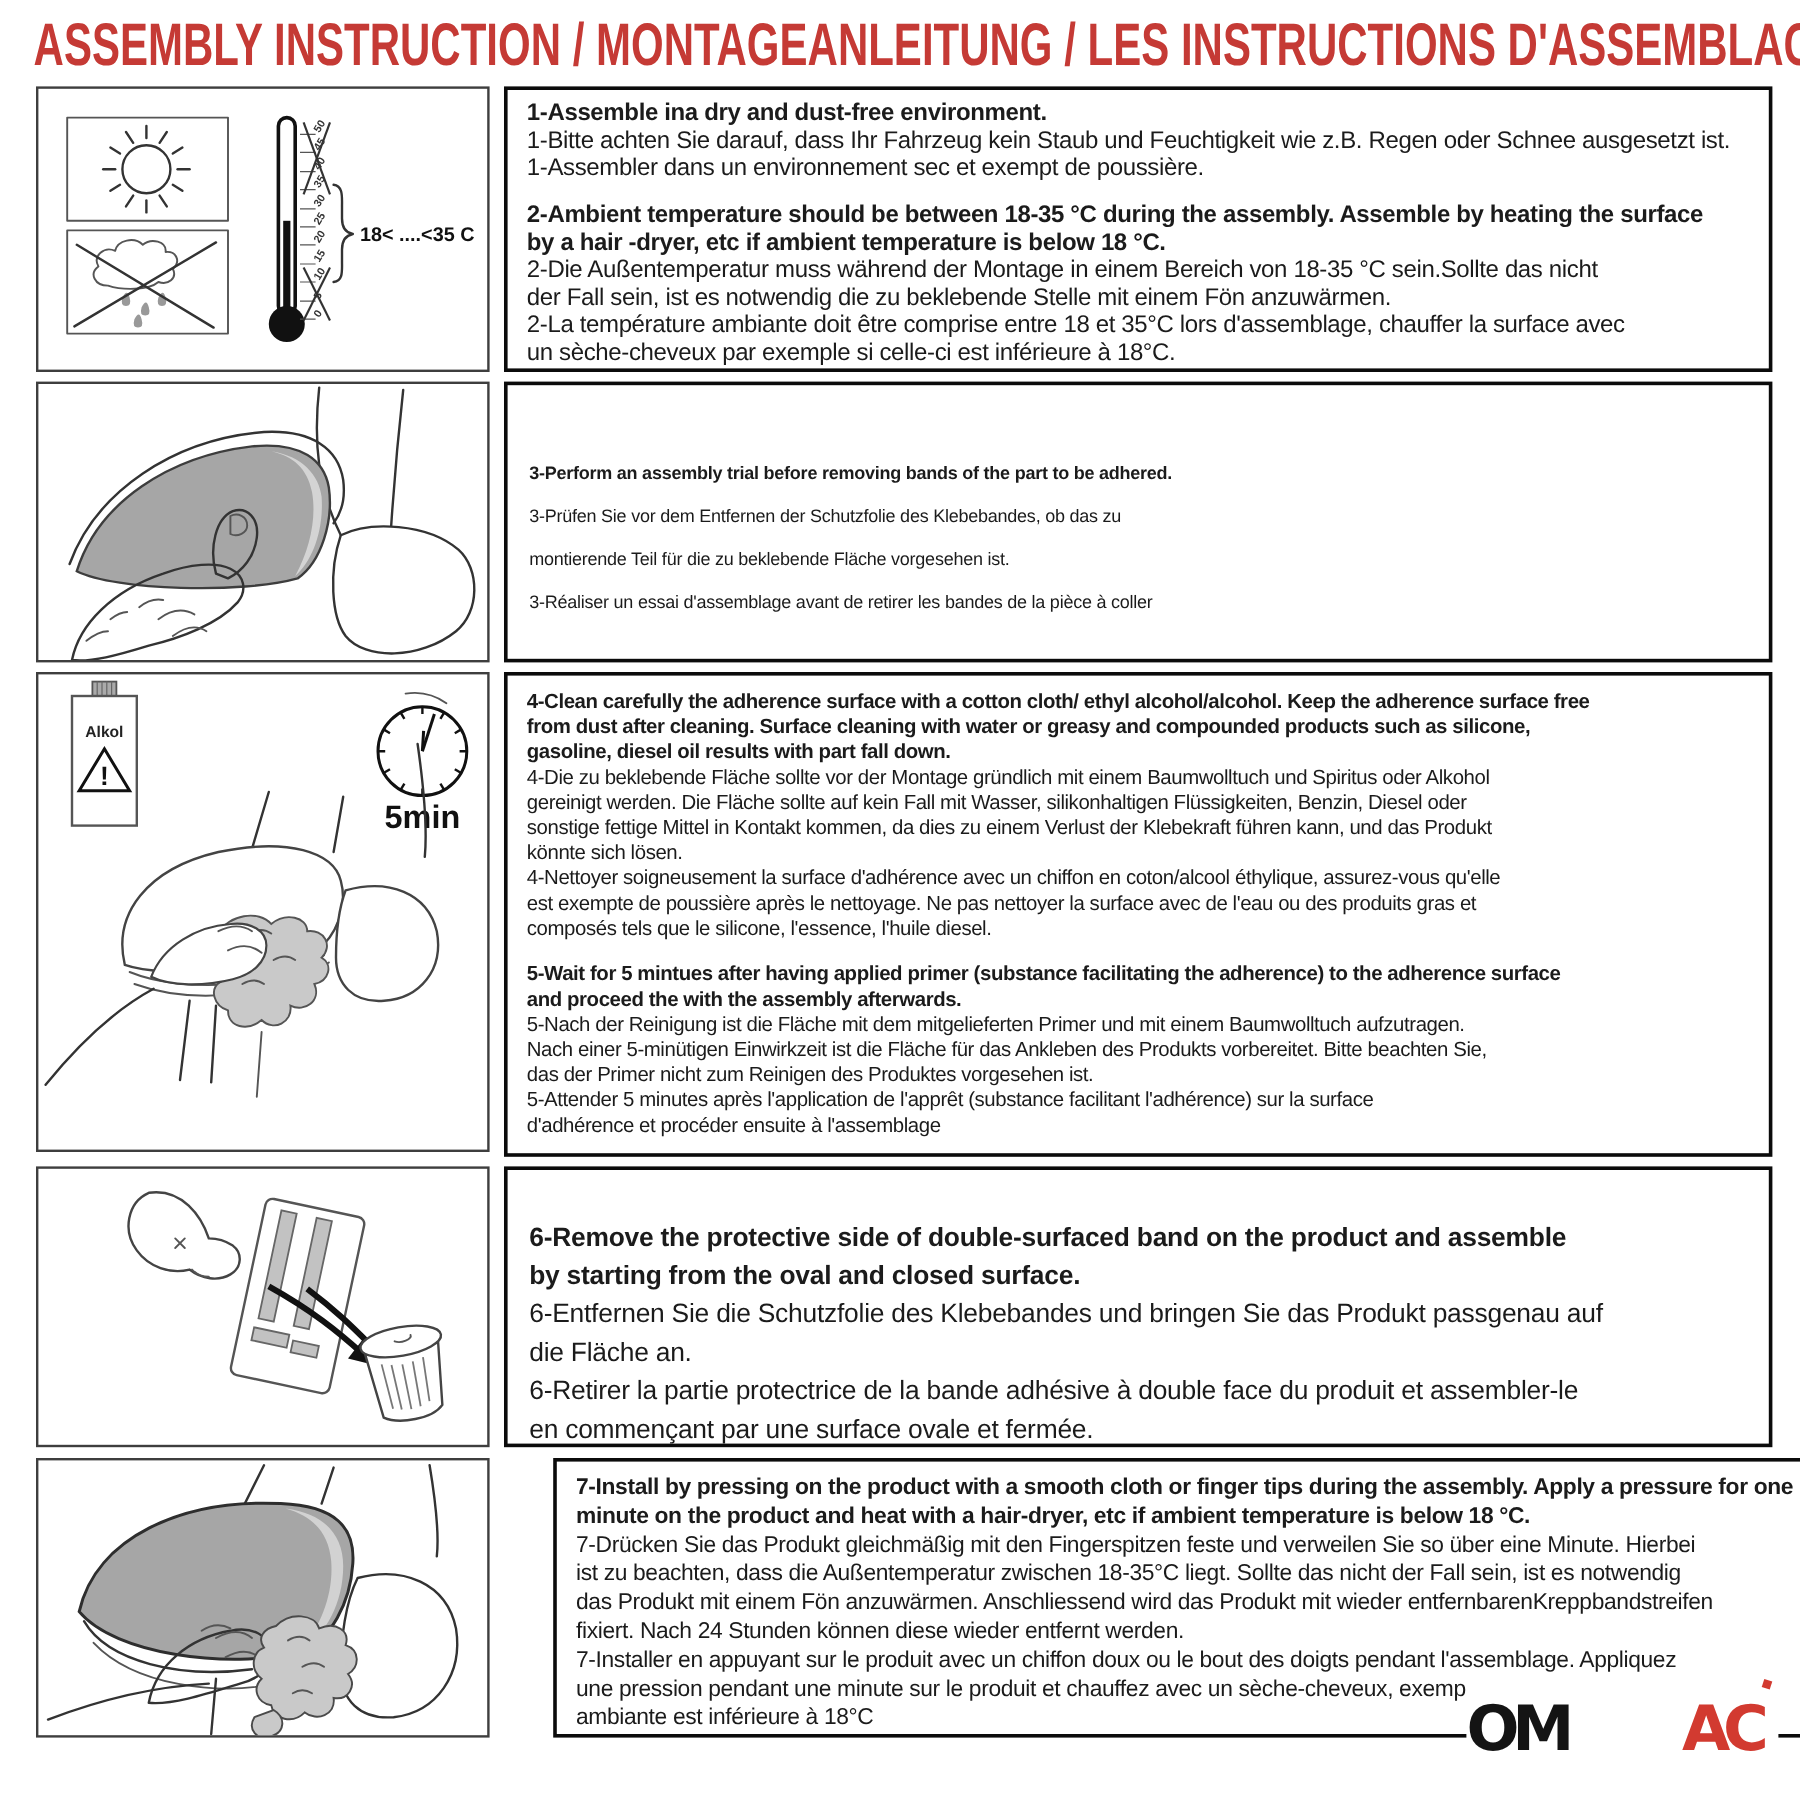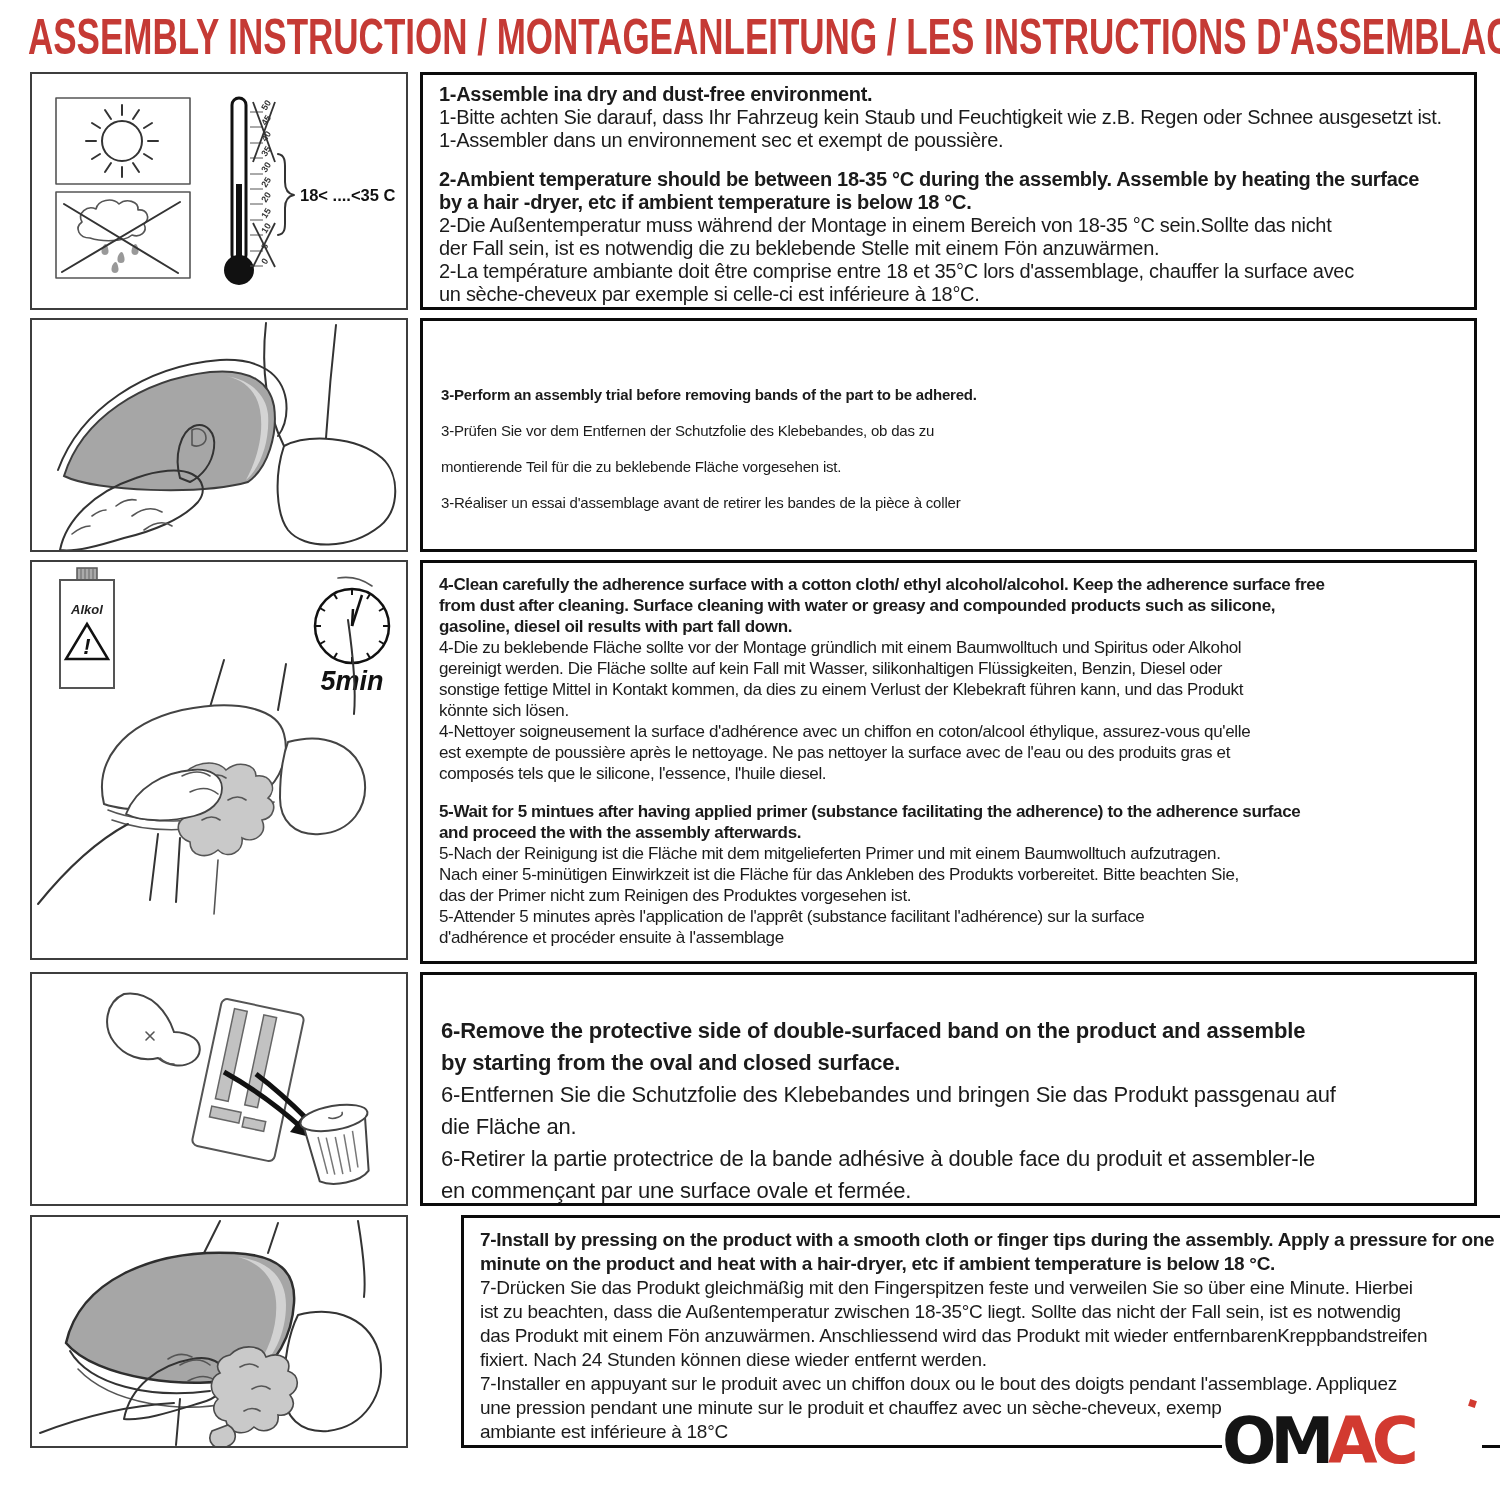--- a/index.html
+++ b/index.html
@@ -18,22 +18,22 @@
   .s1 .gap{height:16px;}
   .s2{font-size:15px;line-height:36px;padding:56px 18px 0;letter-spacing:-0.2px;}
   .s3{font-size:17px;line-height:21px;padding:11px 16px;letter-spacing:-0.35px;}
   .s3 .gap{height:17px;}
   .s4{font-size:22px;line-height:32px;padding:40px 18px 0;letter-spacing:-0.2px;}
   .s5{font-size:19px;line-height:24px;padding:10px 16px;letter-spacing:-0.3px;}
   svg{display:block;width:100%;height:100%;}
   .ln{fill:none;stroke:#333;stroke-width:2;stroke-linecap:round;stroke-linejoin:round;}
   .ln-thin{fill:none;stroke:#555;stroke-width:1.6;stroke-linecap:round;stroke-linejoin:round;}
   .logo{position:absolute;left:1222px;top:1398px;width:260px;height:86px;background:#fff;
-        display:flex;align-items:center;justify-content:flex-start;
-        font-family:"DejaVu Sans",sans-serif;font-weight:700;font-size:64px;letter-spacing:-6px;}
+        display:flex;align-items:center;justify-content:space-between;
+        font-family:"DejaVu Sans",sans-serif;font-weight:700;font-size:52px;letter-spacing:-6px;}
   .logo .lb{color:#141414;}
   .logo .lr{color:#d23a30;padding-right:14px;}
   .logo .mark{position:absolute;right:6px;top:2px;width:7px;height:7px;background:#d23a30;
               transform:rotate(18deg);}
 </style>
 </head>
 <body>
 
 <div class="page">
 
@@ -139,21 +139,21 @@
       <path d="M40,214 q10,-8 18,-8" class="ln-thin"></path>
     </svg>
   </div>
   <div class="txt s2" style="top:318px;height:234px;">
       <p class="b">3-Perform an assembly trial before removing bands of the part to be adhered.</p>
       <p class="n">3-Prüfen Sie vor dem Entfernen der Schutzfolie des Klebebandes, ob das zu
 montierende Teil für die zu beklebende Fläche vorgesehen ist.</p>
       <p class="n">3-Réaliser un essai d'assemblage avant de retirer les bandes de la pièce à coller</p>
     </div>
 
-  <div class="illus" style="top:560px;height:400px;font-style:italic;">
+  <div class="illus" style="top:560px;height:400px;">
     <svg viewBox="0 0 374 396">
       <g>
         <rect x="45" y="6" width="20" height="12" fill="#aaa" stroke="#555" stroke-width="1.5"></rect>
         <line x1="49" y1="6" x2="49" y2="18" stroke="#666" stroke-width="1"></line>
         <line x1="53" y1="6" x2="53" y2="18" stroke="#666" stroke-width="1"></line>
         <line x1="57" y1="6" x2="57" y2="18" stroke="#666" stroke-width="1"></line>
         <line x1="61" y1="6" x2="61" y2="18" stroke="#666" stroke-width="1"></line>
         <rect x="28" y="18" width="54" height="108" fill="#fff" stroke="#555" stroke-width="2"></rect>
         <text x="55" y="52" font-size="13" font-weight="700" fill="#222" text-anchor="middle">Alkol</text>
         <path d="M55,62 L76,97 L34,97 Z" fill="#fff" stroke="#111" stroke-width="2.5"></path>

